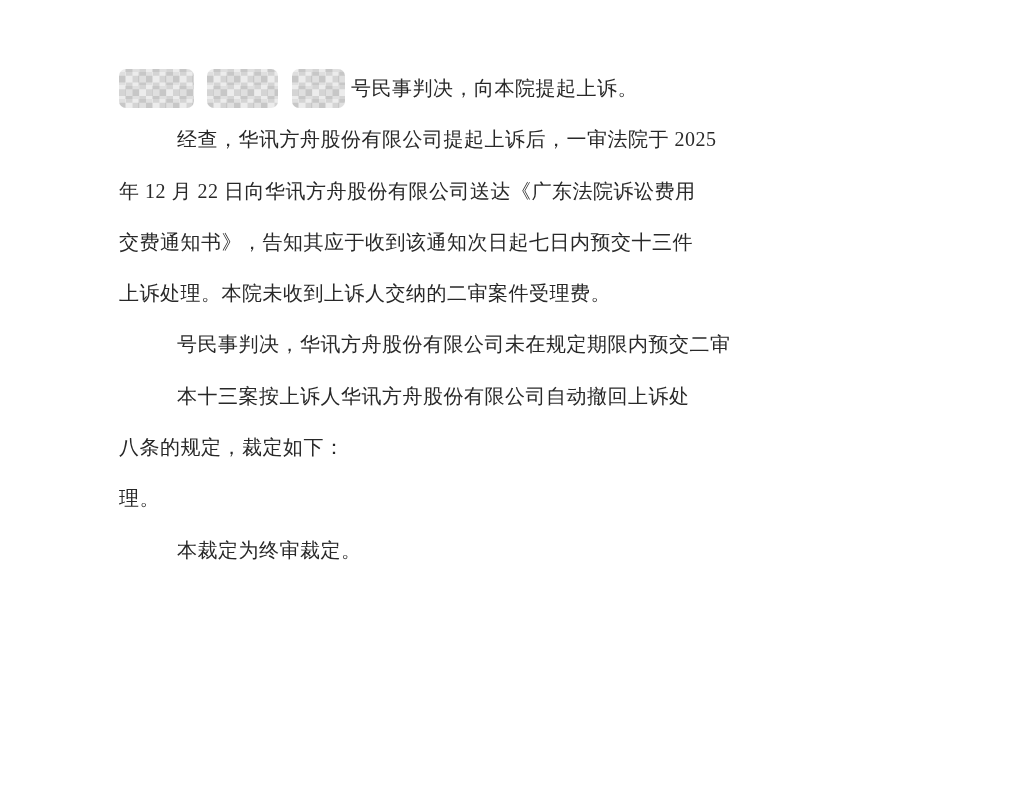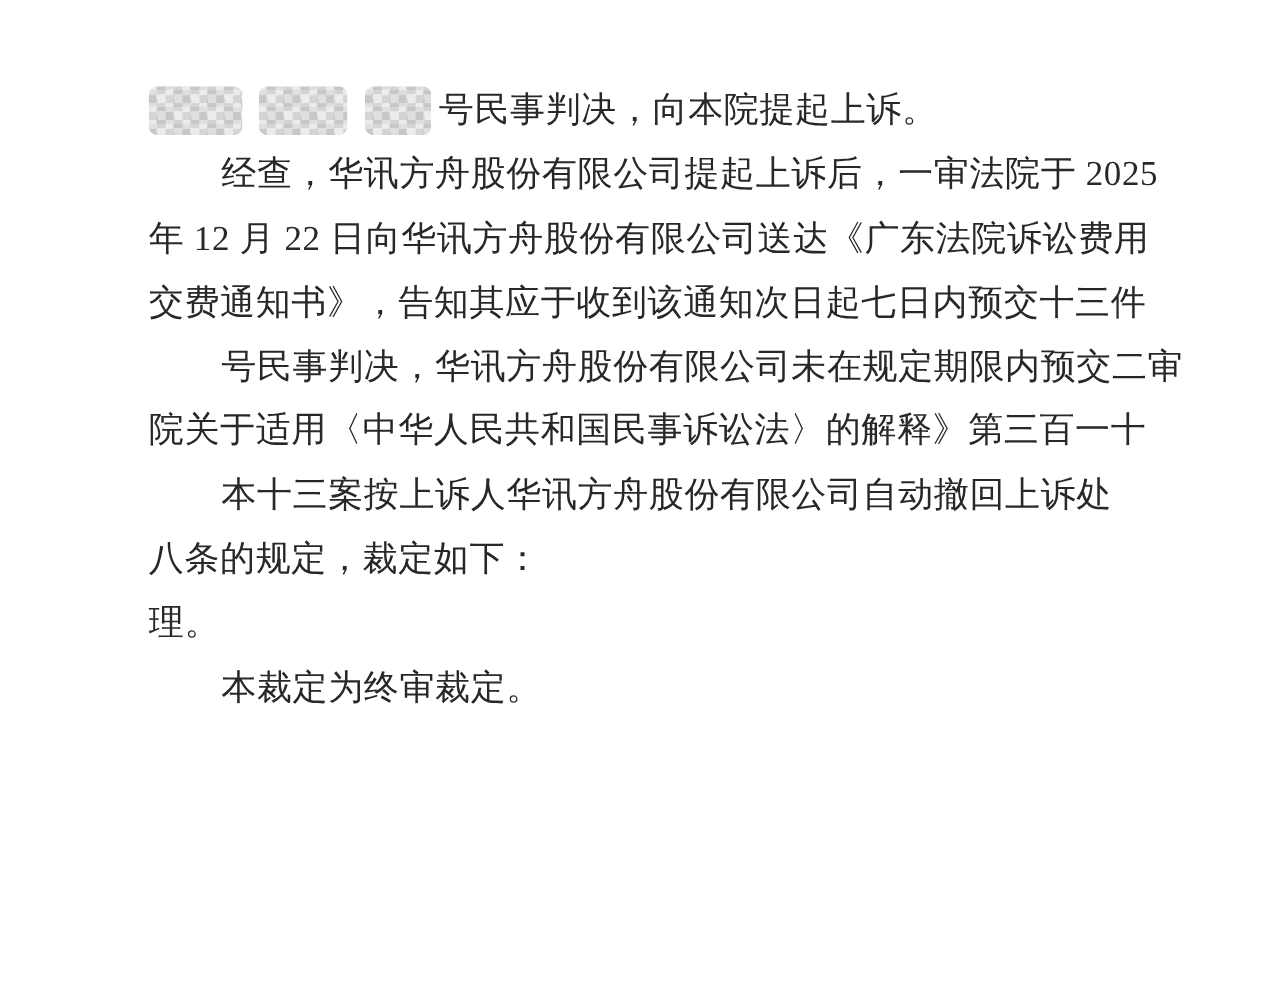--- a/index.html
+++ b/index.html
@@ -18,21 +18,21 @@
   }
   .doc {
     position: absolute;
     top: 63px;
     left: 119px;
     width: 792px;
   }
   .line {
     height: 51.3px;
     line-height: 51.3px;
-    font-size: 28px;
+    font-size: 20px;
     letter-spacing: 0.5px;
     white-space: nowrap;
     color: #282828;
   }
   .line.indent {
     padding-left: 58px;
   }
   .mosaic {
     display: inline-block;
     height: 39px;
@@ -64,30 +64,30 @@
 
     <div class="line">
       <span>年 12 月 22 日向华讯方舟股份有限公司送达《广东法院诉讼费用</span>
     </div>
 
     <div class="line">
       <span>交费通知书》，告知其应于收到该通知次日起七日内预交十三件</span>
     </div>
 
 
+    <div class="line">
+      <span>上诉处理。本院未收到上诉人交纳的二审案件受理费。</span>
+    </div>
 
     <div class="line indent">
       <span>号民事判决，华讯方舟股份有限公司未在规定期限内预交二审</span>
     </div>
 
 
 
-    <div class="line">
-      <span>院关于适用〈中华人民共和国民事诉讼法〉的解释》第三百一十</span>
-    </div>
 
     <div class="line indent">
       <span>本十三案按上诉人华讯方舟股份有限公司自动撤回上诉处</span>
     </div>
 
     <div class="line">
       <span>八条的规定，裁定如下：</span>
     </div>
 
     <div class="line">

